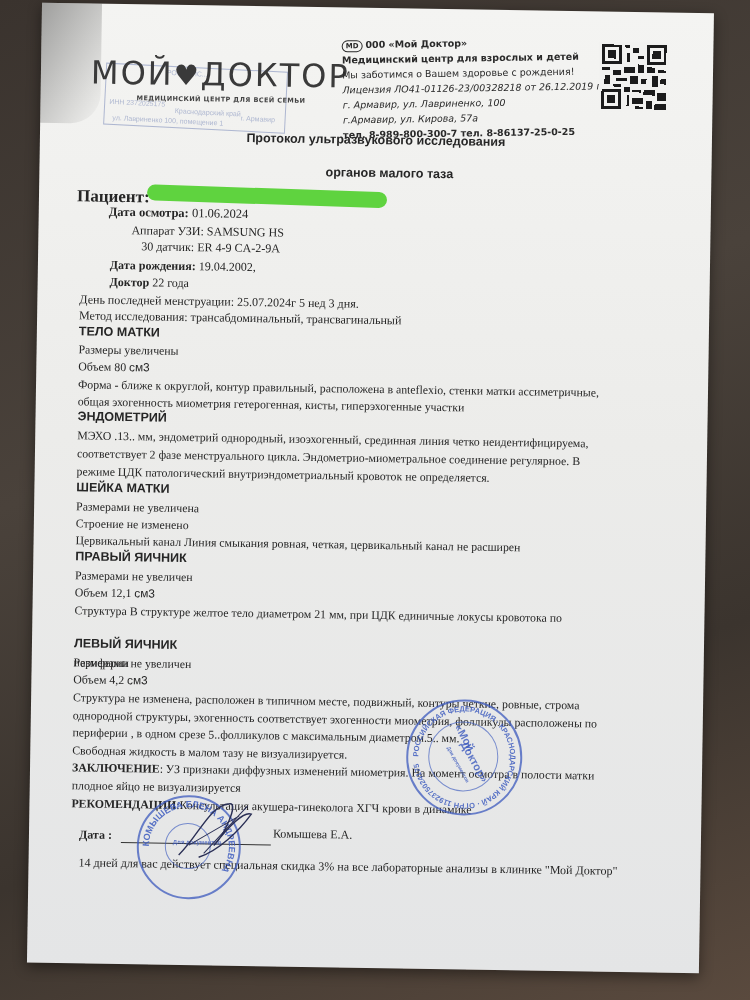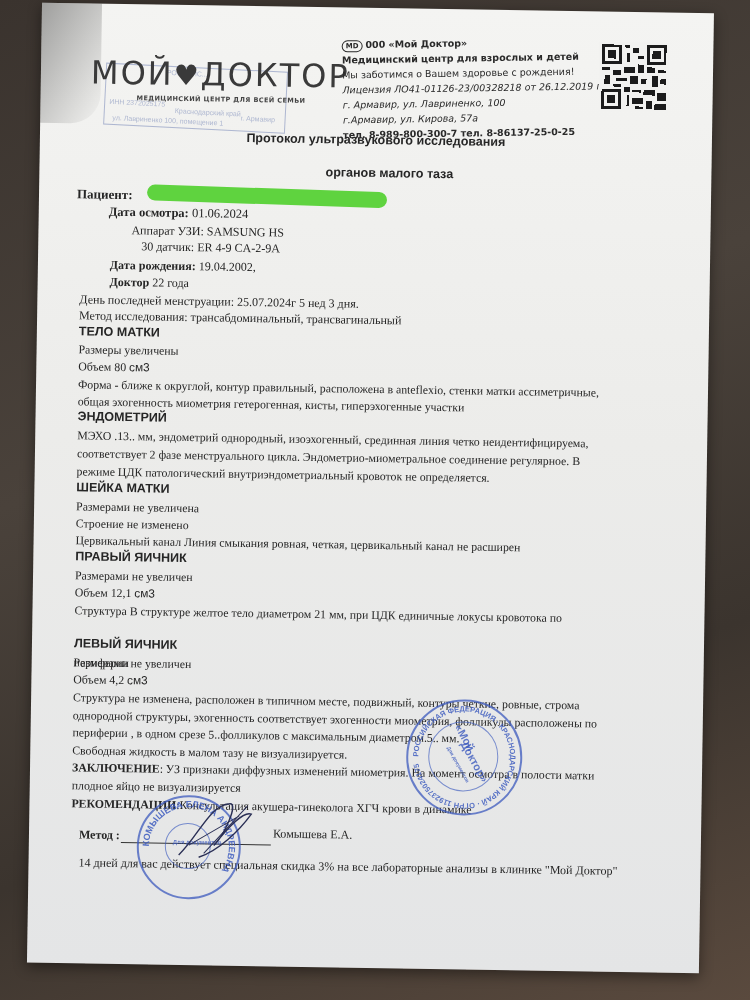--- a/index.html
+++ b/index.html
@@ -115,21 +115,21 @@
         <rect x="17" y="21" width="2" height="3"></rect>
         <rect x="20" y="22" width="4" height="2"></rect>
       <rect x="5" y="15" width="3" height="1"></rect>
         <rect x="13" y="23" width="3" height="1"></rect>
     </g>
   </svg>
 
   <div class="abs title" style="top:125px">Протокол ультразвукового исследования</div>
   <div class="abs title" style="top:158px;left:14px">органов малого таза</div>
 
-  <div class="abs f" style="left:38px;top:183px;font-size:13px"><b>Пациент:</b></div>
+  <div class="abs f" style="left:38px;top:183px;font-size:17px"><b>Пациент:</b></div>
   <div class="abs green-mark"></div>
   <div class="abs f" style="left:70px;top:201px;font-size:12.5px"><b>Дата осмотра:</b> <span>01.06.2024</span></div>
   <div class="abs f" style="left:93px;top:219px"><span>Аппарат УЗИ:</span> <span>SAMSUNG HS</span></div>
   <div class="abs f" style="left:103px;top:235px"><span>30 датчик:</span> <span>ER 4-9 CA-2-9A</span></div>
   <div class="abs f" style="left:72px;top:254px"><b>Дата рождения:</b> <span>19.04.2002,</span></div>
   <div class="abs f" style="left:72px;top:271px"><b>Доктор</b> <span>22 года</span></div>
   <div class="abs f" style="left:42px;top:289px">День последней менструации: 25.07.2024г   5 нед 3 дня.</div>
   <div class="abs f" style="left:42px;top:305px">Метод исследования:  трансабдоминальный, трансвагинальный</div>
 
   <div class="abs sec" style="left:42px;top:321px">ТЕЛО МАТКИ</div>
@@ -163,21 +163,21 @@
   <div class="abs txt" style="left:42px;top:738px">Свободная жидкость в малом тазу  не визуализируется.</div>
 
   <div class="abs txt" style="left:42px;top:755px;white-space:nowrap">
     <b>ЗАКЛЮЧЕНИЕ</b><span>: УЗ признаки диффузных изменений миометрия. На момент осмотра в полости матки</span>
   </div>
   <div class="abs txt" style="left:42px;top:773px">плодное яйцо не визуализируется</div>
   <div class="abs txt" style="left:42px;top:791px;white-space:nowrap">
     <b>РЕКОМЕНДАЦИИ</b><span>:Консультация акушера-гинеколога  ХГЧ крови в динамике</span>
   </div>
 
-  <div class="abs f" style="left:50px;top:824px"><b>Метод :</b></div>
+  <div class="abs f" style="left:50px;top:824px"><b>Дата :</b></div>
   <div class="abs sig-line" style="left:92px;top:838px;width:150px"></div>
   <div class="abs f" style="left:244px;top:820px">Комышева Е.А.</div>
 
   <div class="abs f" style="left:50px;top:852px">14 дней для вас действует специальная скидка 3% на все лабораторные анализы в клинике "Мой Доктор"</div>
 
   <div class="abs stamp-round" style="left:108px;top:790px;width:100px;height:100px">
     <div class="inner" style="left:26px;top:26px;width:44px;height:44px"></div>
     <svg width="100" height="100" style="position:absolute;left:0;top:0">
       <defs>
           <path id="c1" d="M50,50 m-40,0 a40,40 0 1,1 80,0 a40,40 0 1,1 -80,0"></path>

